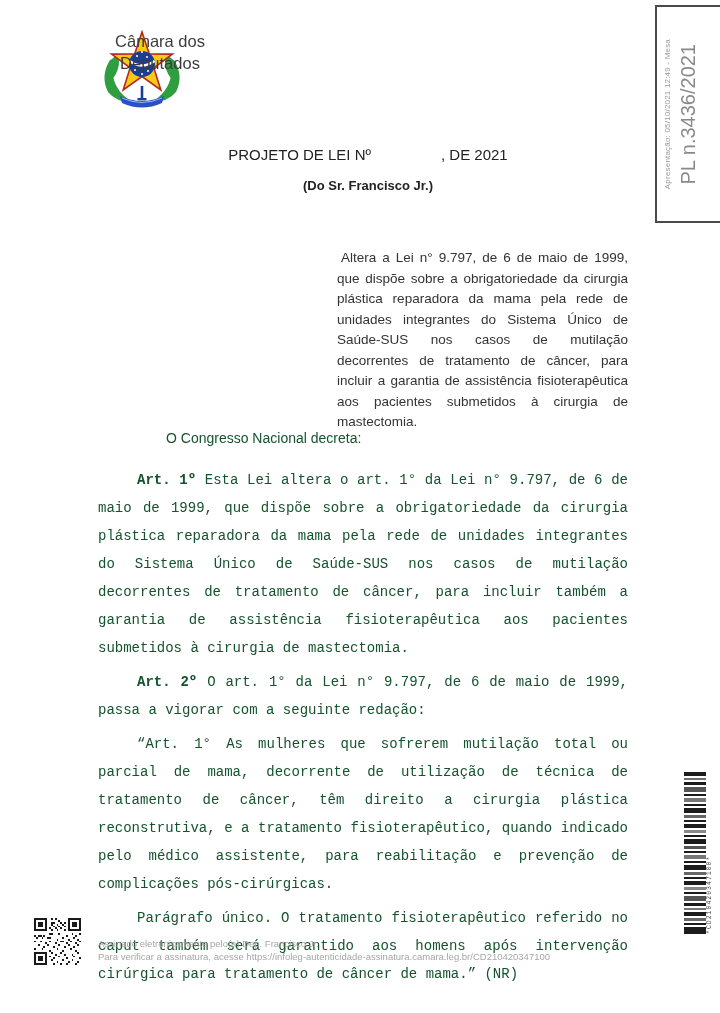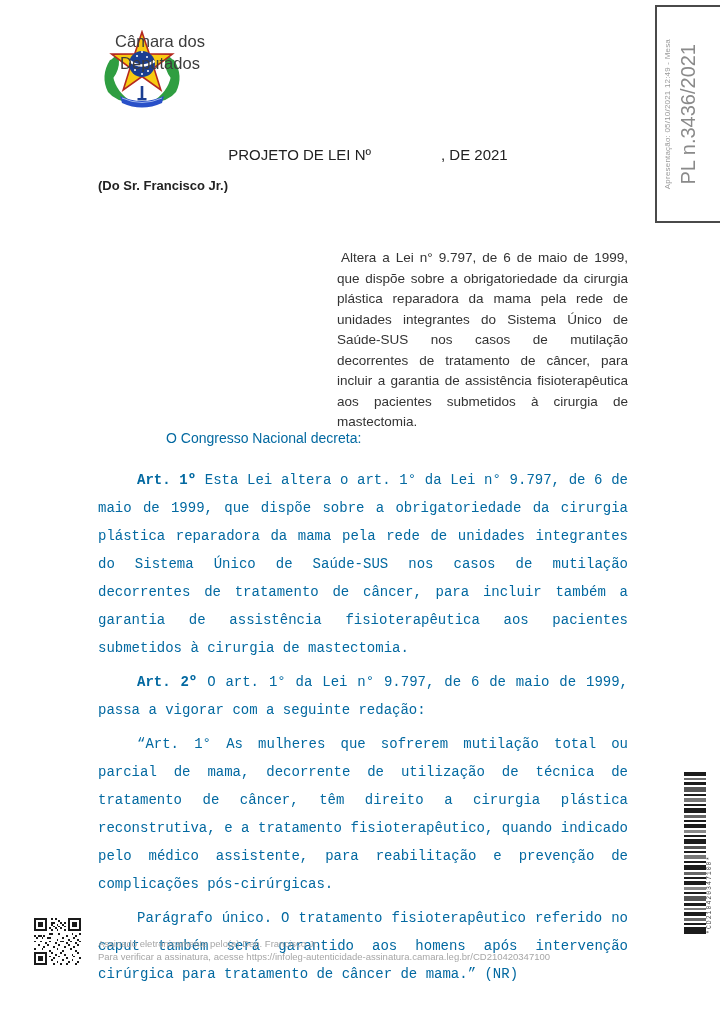--- a/index.html
+++ b/index.html
@@ -23,34 +23,34 @@
   .vert{writing-mode:vertical-rl;transform:rotate(180deg);white-space:nowrap;}
   .stamp-small{font-size:8px;color:#9a9a9a;letter-spacing:.2px;}
   .stamp-big{font-size:20px;color:#8a8a8a;}
   
   .title-row{
     position:absolute;left:98px;top:146px;width:540px;text-align:center;
     font-size:15px;font-weight:normal;color:#222;
   }
   .title-gap{display:inline-block;width:70px;}
   .author{
-    position:absolute;left:98px;top:178px;width:540px;text-align:left;
+    position:absolute;left:98px;top:178px;width:540px;text-align:center;
     font-size:13px;font-weight:bold;color:#222;
   }
   
   .ementa{
     position:absolute;left:337px;top:248px;width:291px;
     font-size:13.5px;line-height:20.5px;text-align:justify;color:#333;
     text-indent:4px;
   }
   
   .body-block{position:absolute;left:98px;top:424px;width:530px;}
   .body-block p{
     margin:0 0 6px 0;font-size:14px;line-height:28px;
-    text-align:justify;color:#0369a1;
+    text-align:justify;color:#14532d;
   }
   p.decreta{text-indent:68px;margin-bottom:14px;text-align:left;}
   p.art{text-indent:39px;font-family:Liberation Mono, monospace;}
   .body-block b{font-weight:bold;}
   
   .qr{position:absolute;left:33px;top:918px;}
   .footer-lines{position:absolute;left:98px;top:938px;width:520px;}
   .footer-lines div{font-size:9.5px;line-height:12.5px;color:#a6a6a6;}
   
   .barcode{position:absolute;left:684px;top:772px;}

